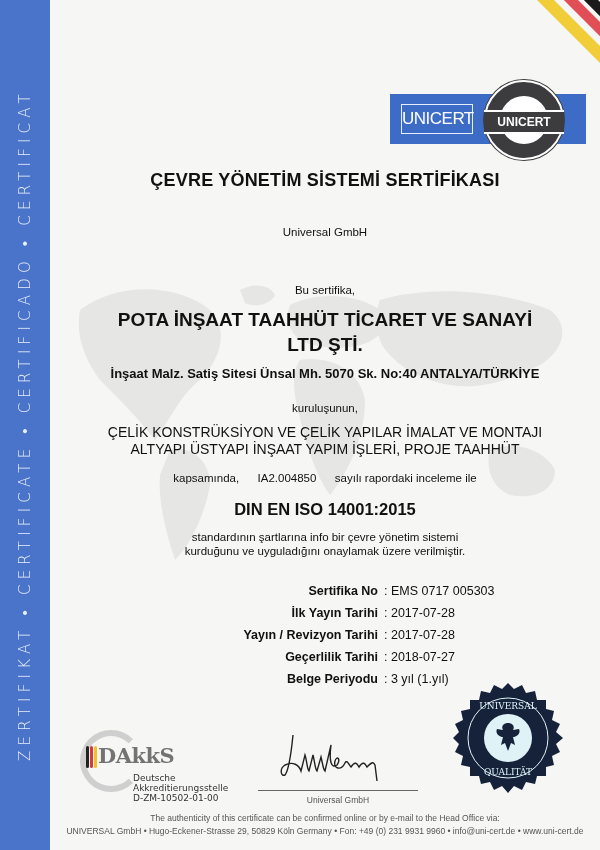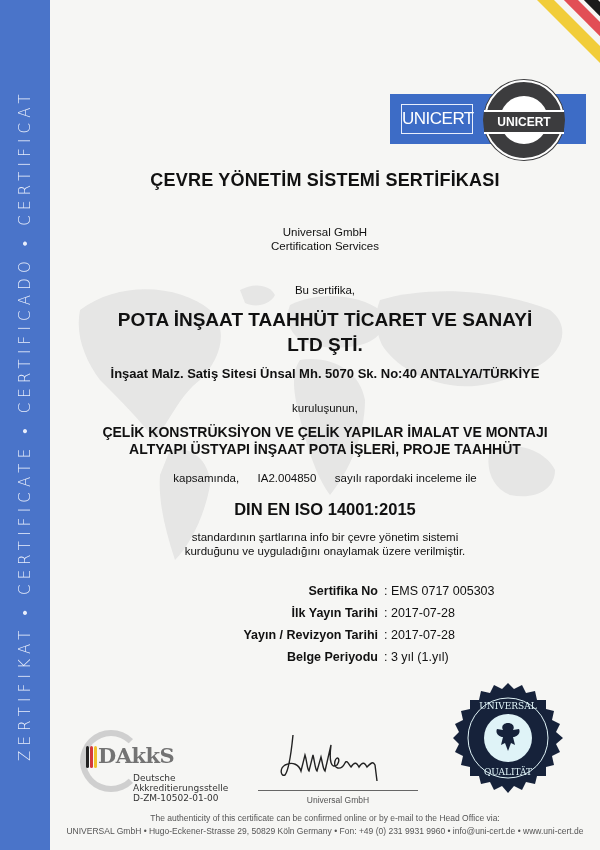--- a/index.html
+++ b/index.html
@@ -12,21 +12,21 @@
   .header-band { position:absolute; left:390px; top:94px; width:196px; height:50px; background:#3d6cc6; }
   .unicert-box { position:absolute; left:401px; top:104px; width:70px; height:28px; border:1.5px solid #e8eefc; color:#fff; font-size:17px; line-height:28px; text-align:center; font-family:"Liberation Sans Narrow","Liberation Sans",sans-serif; letter-spacing:-0.5px; }
   .seal-top { position:absolute; left:484px; top:80px; width:76px; height:76px; border-radius:50%; background:#3c3c3e; border:2px solid #fff; box-shadow:0 0 0 1px #3c3c3e; }
   .seal-top .inner { position:absolute; left:14px; top:14px; width:48px; height:48px; border-radius:50%; background:#fff; }
   .seal-top .band { position:absolute; left:-2px; top:28px; width:80px; height:20px; background:#3c3c3e; border-top:2px solid #fff; border-bottom:2px solid #fff; color:#fff; font-size:12px; font-weight:bold; text-align:center; line-height:20px; }
   .title { position:absolute; left:50px; width:550px; top:170px; text-align:center; font-size:18px; font-weight:bold; letter-spacing:0.2px; }
   .center { position:absolute; left:50px; width:550px; text-align:center; }
   .small { font-size:11.5px; line-height:14px; }
   .org { font-size:19px; font-weight:bold; line-height:25px; }
   .addr { font-size:13px; font-weight:bold; }
-  .scope { font-size:14px; font-weight:bold; line-height:17px; }
+  .scope { font-size:14px; font-weight:normal; line-height:17px; }
   .std { font-size:16.5px; font-weight:bold; }
   .details { position:absolute; left:200px; top:580px; font-size:12.5px; line-height:22px; }
   .details .row { display:flex; }
   .details .k { width:178px; text-align:right; font-weight:bold; padding-right:4px; }
   .details .v { padding-left:2px; }
   .dakks { position:absolute; left:78px; top:730px; width:210px; height:72px; }
   .dakks .ring { position:absolute; left:2px; top:0px; width:50px; height:50px; border-radius:50%; border:6px solid #cfcfcf; border-right-color:transparent; }
   .dakks .bars span { position:absolute; width:3px; height:22px; border-radius:2px; }
   .dakks .logo { position:absolute; left:20px; top:13px; font-family:"DejaVu Serif", serif; font-size:21px; color:#737373; font-weight:bold; letter-spacing:-0.5px; }
   .dakks .sub { position:absolute; left:55px; top:43px; font-size:9px; line-height:10px; color:#333; font-family:"DejaVu Sans", sans-serif; }
@@ -66,37 +66,36 @@
   <div class="unicert-box">UNICERT</div>
   <div class="seal-top">
     <div class="inner"></div>
     <div class="band">UNICERT</div>
   </div>
 
   <div class="title">ÇEVRE YÖNETİM SİSTEMİ SERTİFİKASI</div>
 
   <div class="center small" style="top:225px;">
     <div>Universal GmbH</div>
-    <div>Certification Services</div>
   </div>
 
   <div class="center small" style="top:283px;">Bu sertifika,</div>
 
   <div class="center org" style="top:307px;">
     <div>POTA İNŞAAT TAAHHÜT TİCARET VE SANAYİ</div>
     <div>LTD ŞTİ.</div>
   </div>
 
   <div class="center addr" style="top:366px;">İnşaat Malz. Satiş Sitesi Ünsal Mh. 5070 Sk. No:40 ANTALYA/TÜRKİYE</div>
 
   <div class="center small" style="top:401px;">kuruluşunun,</div>
 
   <div class="center scope" style="top:424px;">
     <div>ÇELİK KONSTRÜKSİYON VE ÇELİK YAPILAR İMALAT VE MONTAJI</div>
-    <div>ALTYAPI ÜSTYAPI İNŞAAT POTA İŞLERİ, PROJE TAAHHÜT</div>
+    <div>ALTYAPI ÜSTYAPI İNŞAAT YAPIM İŞLERİ, PROJE TAAHHÜT</div>
   </div>
 
   <div class="center small" style="top:471px;">
     <span>kapsamında,</span>
     <span style="display:inline-block;width:12px;"></span>
     <span>IA2.004850</span>
     <span style="display:inline-block;width:12px;"></span>
     <span>sayılı rapordaki inceleme ile</span>
   </div>
 
@@ -112,20 +111,24 @@
         <span class="k">Sertifika No</span>
         <span class="v">: EMS 0717 005303</span>
       </div>
     <div class="row">
         <span class="k">İlk Yayın Tarihi</span>
         <span class="v">: 2017-07-28</span>
       </div>
     <div class="row">
         <span class="k">Yayın / Revizyon Tarihi</span>
         <span class="v">: 2017-07-28</span>
+      </div>
+    <div class="row">
+        <span class="k">Geçerlilik Tarihi</span>
+        <span class="v">: 2018-07-27</span>
       </div>
     <div class="row">
         <span class="k">Belge Periyodu</span>
         <span class="v">: 3 yıl (1.yıl)</span>
       </div>
   </div>
 
   <div class="dakks">
     <div class="ring"></div>
     <div class="bars">

